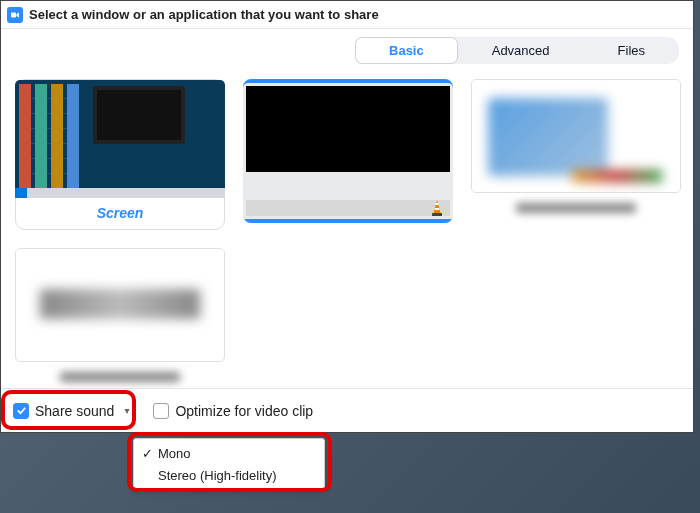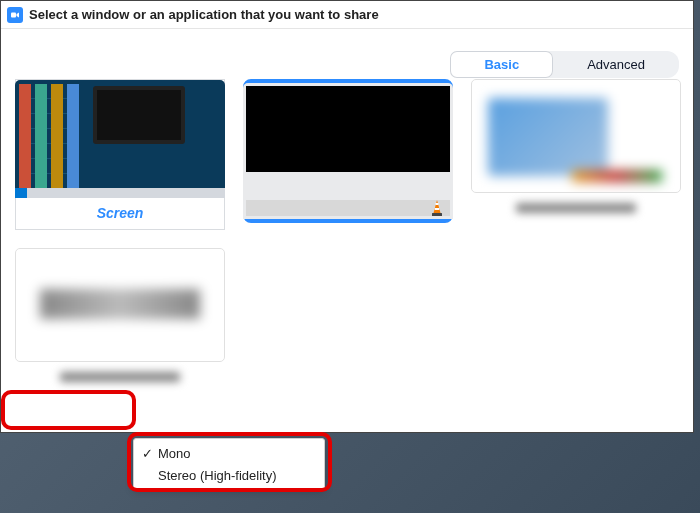--- a/index.html
+++ b/index.html
@@ -23,34 +23,34 @@
   .titlebar-icon {
     width: 16px; height: 16px; border-radius: 3px;
     background: #2D8CFF; margin-right: 6px;
     display: flex; align-items: center; justify-content: center;
     color: #fff; font-size: 10px;
   }
   .titlebar-text { font-size: 13px; color: #222; font-weight: 600; }
   .tabs {
     display: flex; justify-content: flex-end;
     position: absolute; right: 14px; top: 36px;
-    background: #eef0f3; border-radius: 12px; margin-top: 14px;
+    background: #eef0f3; border-radius: 12px;
   }
   .tab {
     padding: 6px 34px; font-size: 13px; color: #0f172a; cursor: pointer;
     border-radius: 7px;
   }
   .tab.active { background: #fff; color: #2D8CFF; font-weight: 600; box-shadow: 0 0 0 1px #d0d4da inset; }
   .grid {
     position: absolute; left: 14px; top: 78px;
     display: flex; gap: 18px; flex-wrap: wrap; width: 670px;
   }
   .card {
     width: 210px;
-    border: 1px solid #d9dce0; border-radius: 0;
+    border: 1px solid #d9dce0; border-radius: 10px;
     display: flex; flex-direction: column; align-items: center;
     cursor: pointer; background: #fff;
   }
   .thumb {
     width: 210px; height: 118px; border-radius: 5px 5px 0 0;
     display: flex; align-items: center; justify-content: center;
     position: relative; overflow: hidden;
   }
   .card-label { font-size: 14px; color: #333; padding: 7px 0 8px; }
   .card.screen .card-label { color: #2D8CFF; font-weight: 600; font-style: italic; }
@@ -135,20 +135,21 @@
           <rect x="1" y="2.5" width="5" height="5" rx="1" fill="#fff"></rect>
           <path d="M6.5 4 L9 2.5 L9 7.5 L6.5 6 Z" fill="#fff"></path>
         </svg>
     </div>
     <div class="titlebar-text">Select a window or an application that you want to share</div>
   </div>
 
   <div class="tabs">
     <div class="tab active">Basic</div>
     <div class="tab">Advanced</div>
+    <div class="tab">Files</div>
   </div>
 
   <div class="grid">
 
     <div class="card screen">
       <div class="thumb">
         <div class="desktop-preview">
           <div class="monitor-dark"></div>
           <div class="taskbar"></div>
         </div>
@@ -183,20 +184,35 @@
     </div>
 
     <div class="card noborder" style="height:144px;">
       <div class="thumb" style="height:118px;border:1px solid #e0e0e0;border-radius:5px;">
         <div class="blur-thumb blur-b"></div>
       </div>
       <div class="blur-label"></div>
     </div>
   </div>
 
+  <div class="footer">
+    <div class="checkbox-group">
+      <span class="cb checked">
+        <svg width="11" height="11" viewBox="0 0 12 12">
+            <path d="M2 6 L5 9 L10 3" stroke="#fff" stroke-width="2" fill="none"></path>
+          </svg>
+      </span>
+      <span>Share sound</span>
+      <span class="chev">▾</span>
+    </div>
+    <div class="checkbox-group">
+      <span class="cb"></span>
+      <span>Optimize for video clip</span>
+    </div>
+  </div>
 </div>
 
 <div class="dropdown-menu">
   <div class="dd-item">
     <span class="dd-check">✓</span>
     <span>Mono</span>
   </div>
   <div class="dd-item">
     <span class="dd-check"></span>
     <span>Stereo (High-fidelity)</span>

